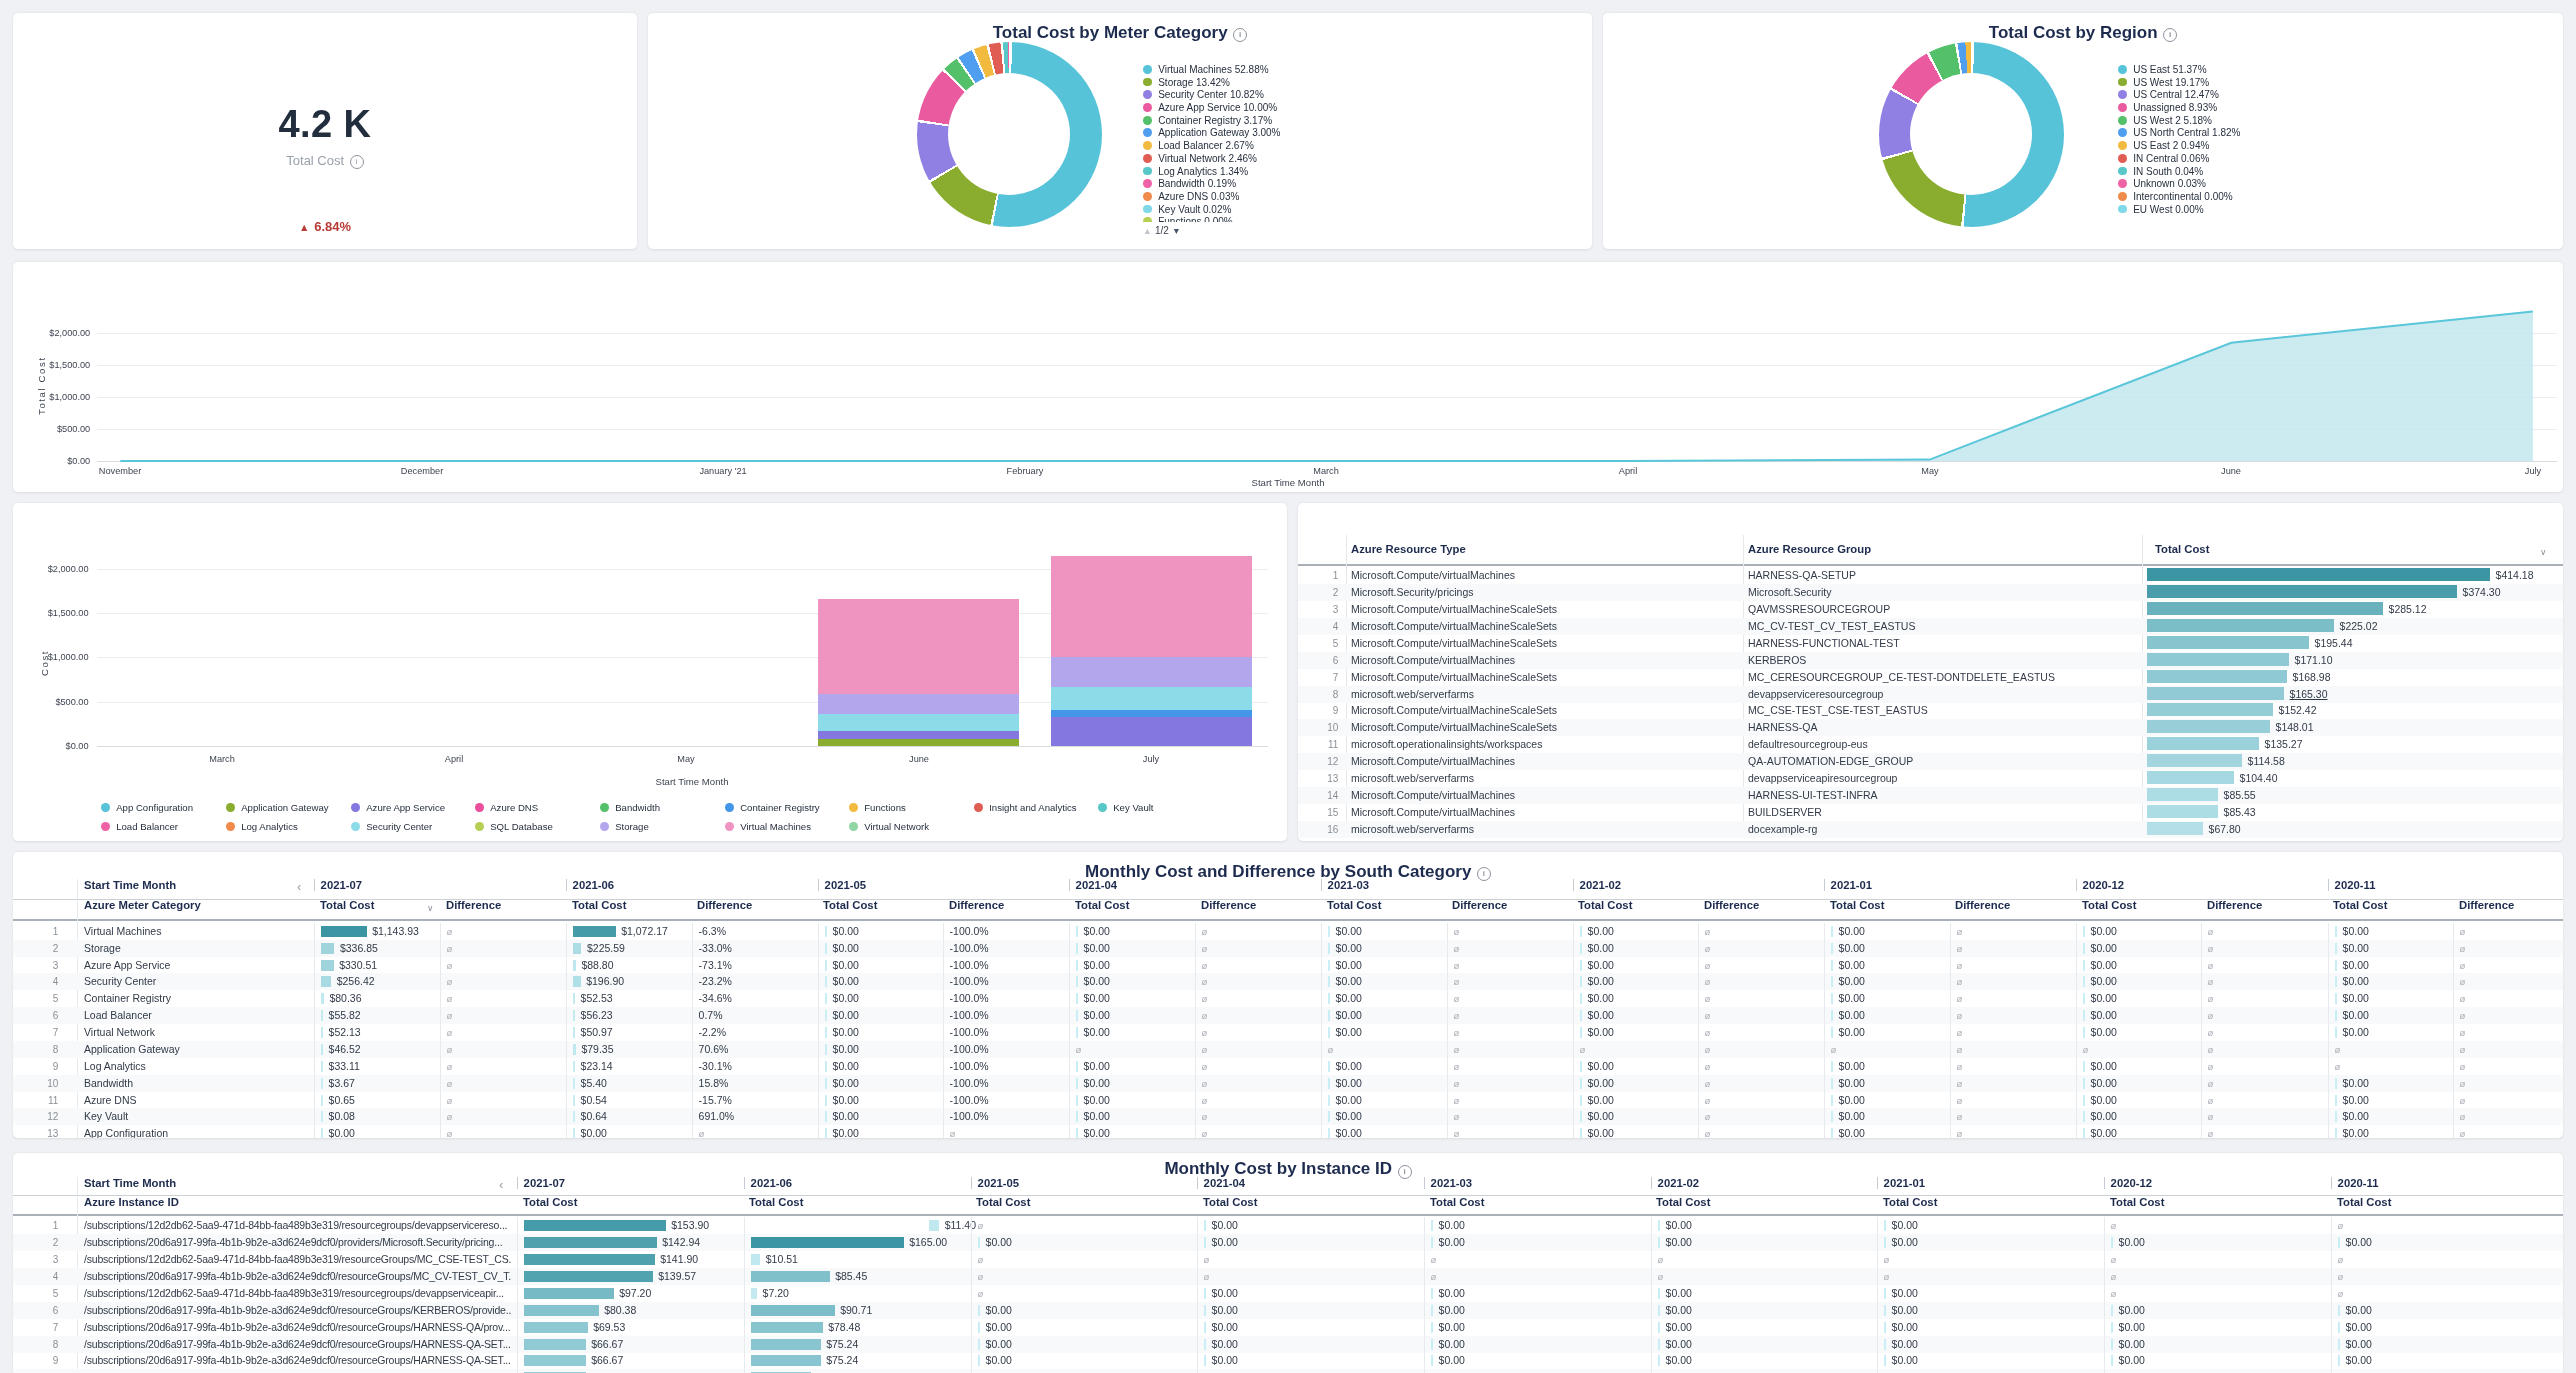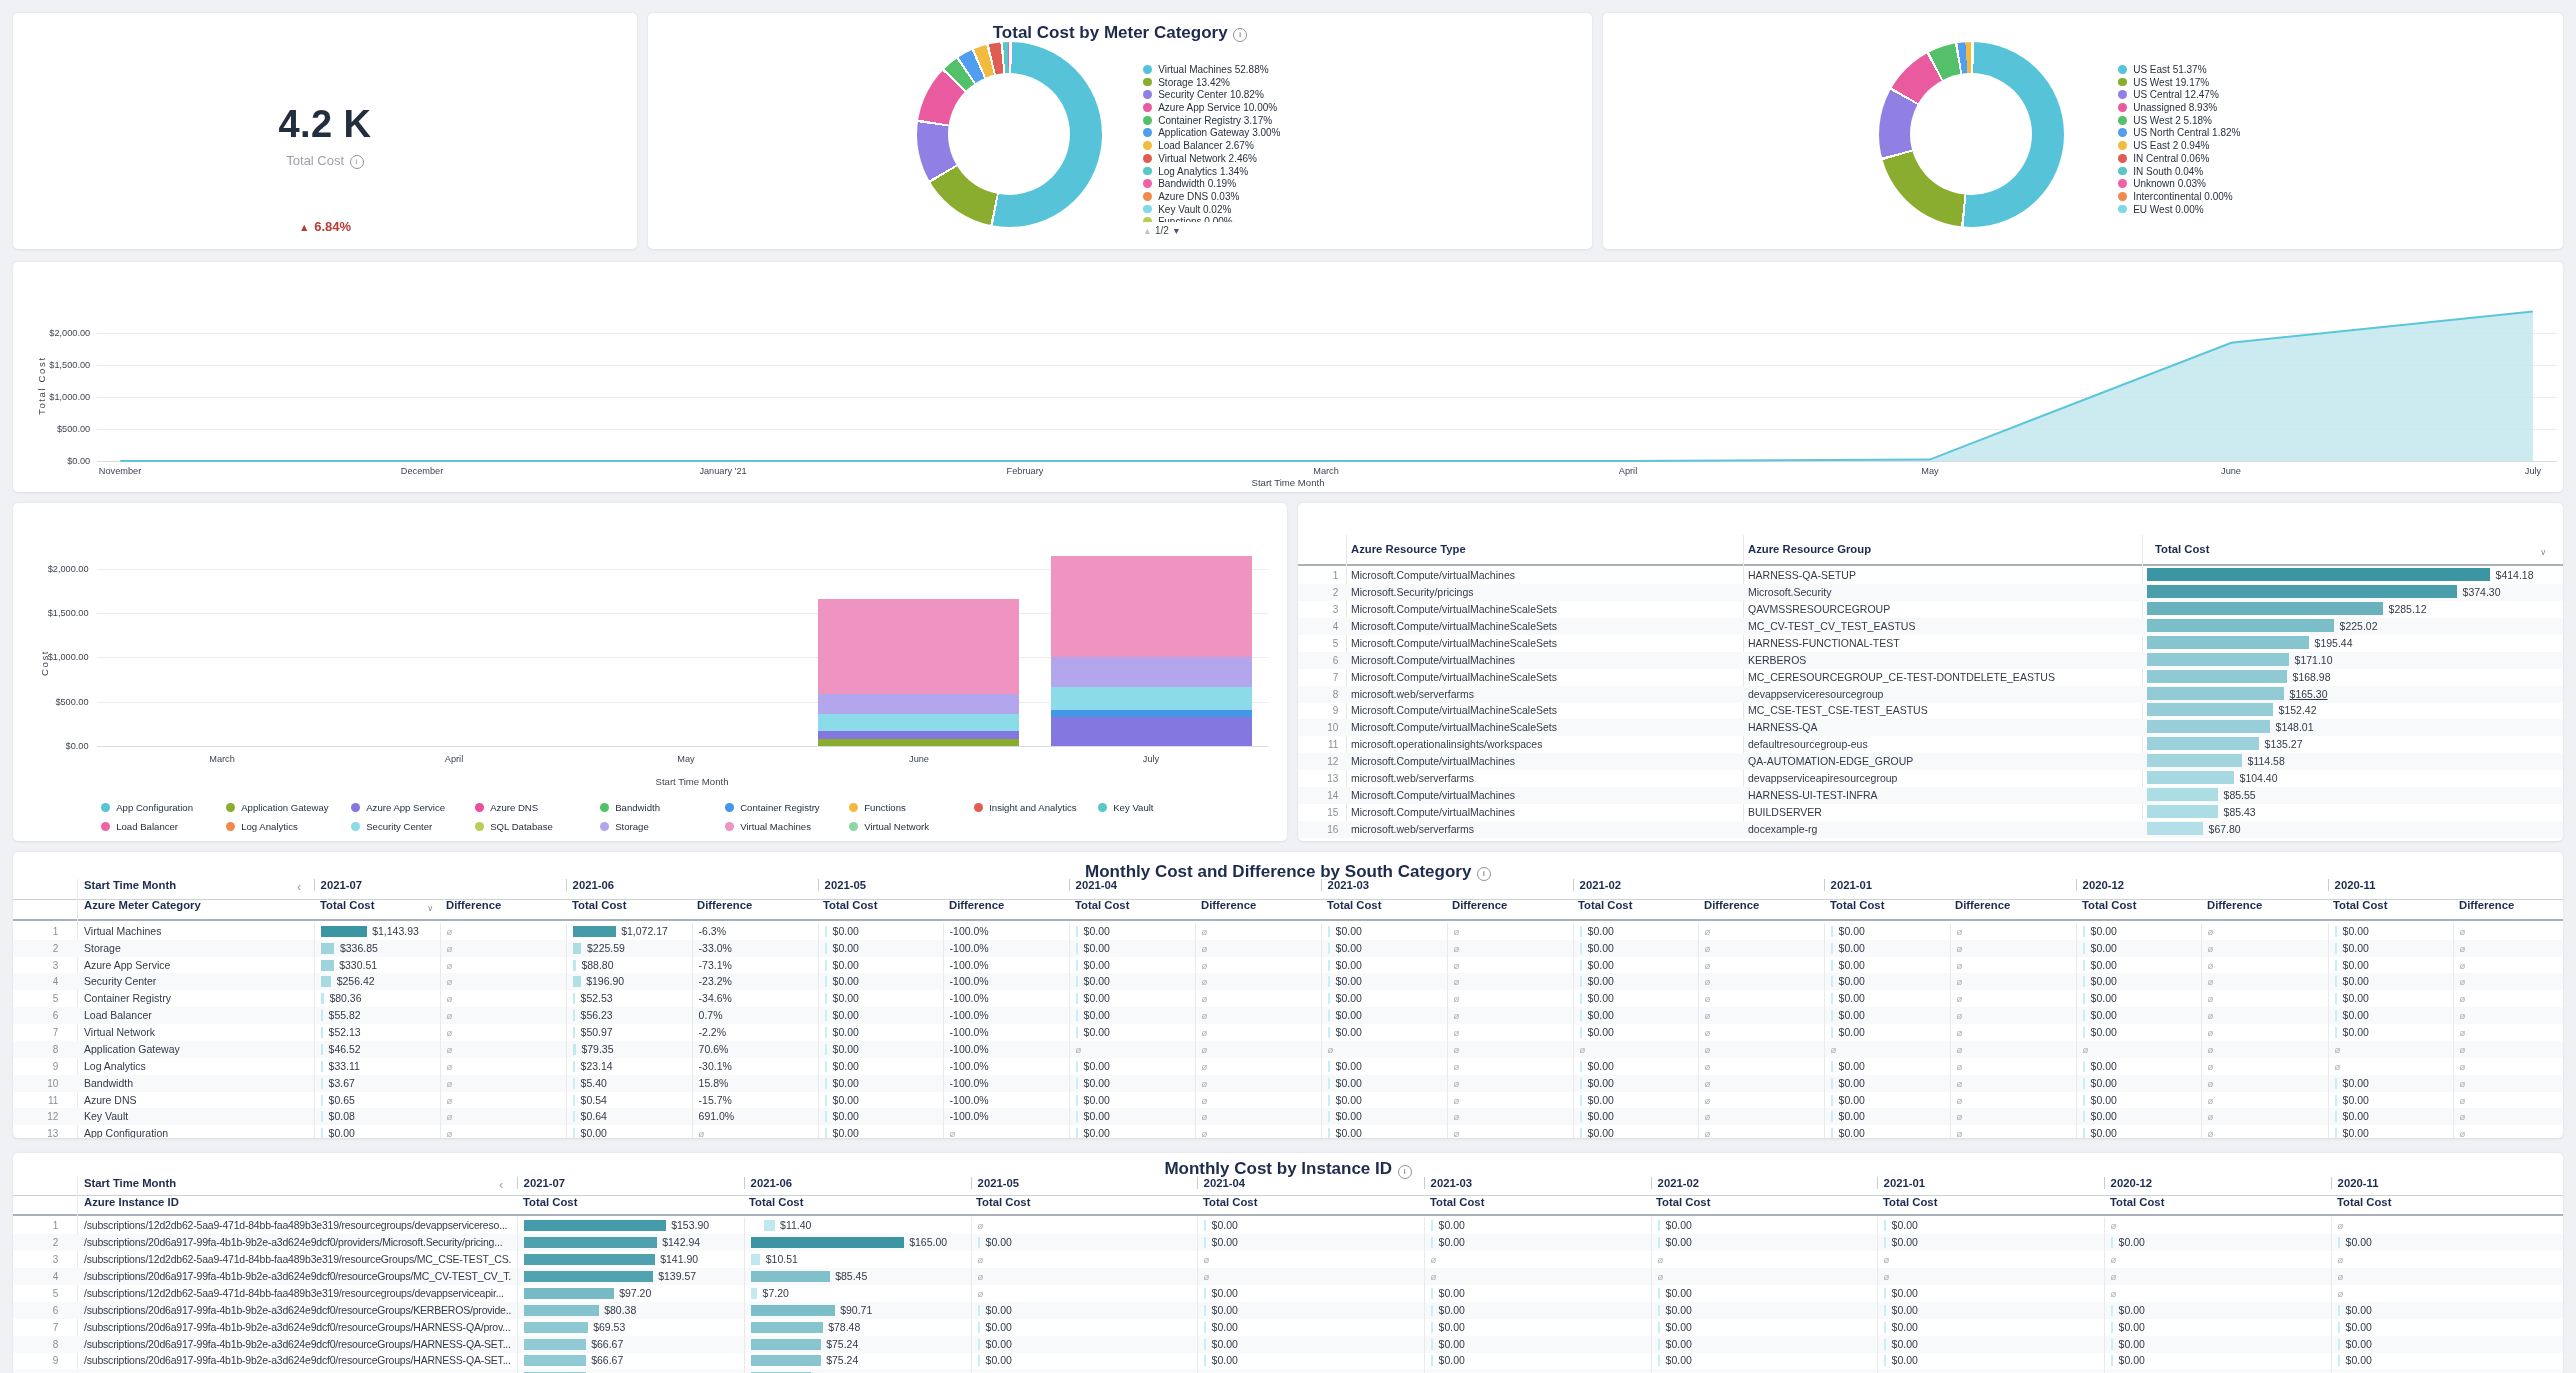--- a/index.html
+++ b/index.html
@@ -85,20 +85,23 @@
         <div class="legend-item"><span class="legend-dot" style="background:#f08b4b;"></span><span>Azure DNS 0.03%</span></div>
         <div class="legend-item"><span class="legend-dot" style="background:#7fd9e8;"></span><span>Key Vault 0.02%</span></div>
         <div class="legend-item"><span class="legend-dot" style="background:#b6cf53;"></span><span>Functions 0.00%</span></div>
       </div>
     <div class="pager" style="left:495px;top:212px;">
       <span class="pg-up"></span><span>1/2</span><span class="pg-down"></span>
     </div>
   </section>
 
   <section class="card" style="left:1603px;top:13px;width:960px;height:236px;">
+    <div class="card-title">
+      <span>Total Cost by Region</span><span class="info"></span>
+    </div>
     <div class="donut" id="regionDonut" style="left: 276px; top: 29px; background: conic-gradient(rgb(255, 255, 255) 0%, rgb(255, 255, 255) 0.45%, rgb(86, 195, 216) 0.45%, rgb(86, 195, 216) 51.37%, rgb(255, 255, 255) 51.37%, rgb(255, 255, 255) 51.82%, rgb(138, 173, 47) 51.82%, rgb(138, 173, 47) 70.54%, rgb(255, 255, 255) 70.54%, rgb(255, 255, 255) 70.99%, rgb(145, 128, 227) 70.99%, rgb(145, 128, 227) 83.01%, rgb(255, 255, 255) 83.01%, rgb(255, 255, 255) 83.46%, rgb(234, 90, 159) 83.46%, rgb(234, 90, 159) 91.94%, rgb(255, 255, 255) 91.94%, rgb(255, 255, 255) 92.39%, rgb(84, 192, 106) 92.39%, rgb(84, 192, 106) 97.12%, rgb(255, 255, 255) 97.12%, rgb(255, 255, 255) 97.57%, rgb(79, 158, 240) 97.57%, rgb(79, 158, 240) 98.94%, rgb(242, 187, 64) 98.94%, rgb(242, 187, 64) 99.88%, rgb(224, 93, 84) 99.88%, rgb(224, 93, 84) 99.94%, rgb(87, 199, 199) 99.94%, rgb(87, 199, 199) 99.98%, rgb(239, 99, 166) 99.98%, rgb(239, 99, 166) 100.01%);">
         <div class="donut-hole"></div>
       </div>
     <div class="legend" id="regionLegend" style="left:515px;top:51px;height:161px;">
         <div class="legend-item"><span class="legend-dot" style="background:#56c3d8;"></span><span>US East 51.37%</span></div>
         <div class="legend-item"><span class="legend-dot" style="background:#8aad2f;"></span><span>US West 19.17%</span></div>
         <div class="legend-item"><span class="legend-dot" style="background:#9180e3;"></span><span>US Central 12.47%</span></div>
         <div class="legend-item"><span class="legend-dot" style="background:#ea5a9f;"></span><span>Unassigned 8.93%</span></div>
         <div class="legend-item"><span class="legend-dot" style="background:#54c06a;"></span><span>US West 2 5.18%</span></div>
         <div class="legend-item"><span class="legend-dot" style="background:#4f9ef0;"></span><span>US North Central 1.82%</span></div>
@@ -657,21 +660,21 @@
         <span class="th" style="position:absolute;left:1870px;">Total Cost</span>
         <span class="th" style="position:absolute;left:2097px;">Total Cost</span>
         <span class="th" style="position:absolute;left:2324px;">Total Cost</span>
       </div>
       <div class="thick-rule" style="top:61px;"></div>
       <div style="position:absolute;left:64px;top:24px;bottom:0;border-left:0.8px solid #e8ebee;"></div>
       <div class="trow" style="top:64px;">
         <div class="cell rownum" style="left:11.3px;width:34px;">1</div>
         <div class="cell" style="left:71px;width:428px;letter-spacing:-0.2px;">/subscriptions/12d2db62-5aa9-471d-84bb-faa489b3e319/resourcegroups/devappservicereso...</div>
         <div class="cell vline" style="left:504px;width:222px;padding-left:5.6px;"><span class="minibar" style="width:142px;background:rgb(69,155,169);"></span><span>$153.90</span></div>
-        <div class="cell vline" style="left:731px;width:222px;padding-left:19px;"><span class="minibar" style="width:10.5px;background:rgb(191,232,239);"></span><span>$11.40</span></div>
+        <div class="cell vline" style="left:731px;width:222px;padding-left:9px;text-align:right;"><span class="minibar" style="width:10.5px;background:rgb(191,232,239);"></span><span>$11.40</span></div>
         <div class="cell vline" style="left:958px;width:222px;padding-left:5.6px;"><span class="nullv">ø</span></div>
         <div class="cell vline" style="left:1184px;width:222px;padding-left:5.6px;"><span class="minibar" style="width:2.4px;background:rgb(201,238,245);"></span><span>$0.00</span></div>
         <div class="cell vline" style="left:1411px;width:222px;padding-left:5.6px;"><span class="minibar" style="width:2.4px;background:rgb(201,238,245);"></span><span>$0.00</span></div>
         <div class="cell vline" style="left:1638px;width:222px;padding-left:5.6px;"><span class="minibar" style="width:2.4px;background:rgb(201,238,245);"></span><span>$0.00</span></div>
         <div class="cell vline" style="left:1864px;width:222px;padding-left:5.6px;"><span class="minibar" style="width:2.4px;background:rgb(201,238,245);"></span><span>$0.00</span></div>
         <div class="cell vline" style="left:2091px;width:222px;padding-left:5.6px;"><span class="nullv">ø</span></div>
         <div class="cell vline" style="left:2318px;width:222px;padding-left:5.6px;"><span class="nullv">ø</span></div>
       </div>
       <div class="trow even" style="top:81px;">
         <div class="cell rownum" style="left:11.3px;width:34px;">2</div>

